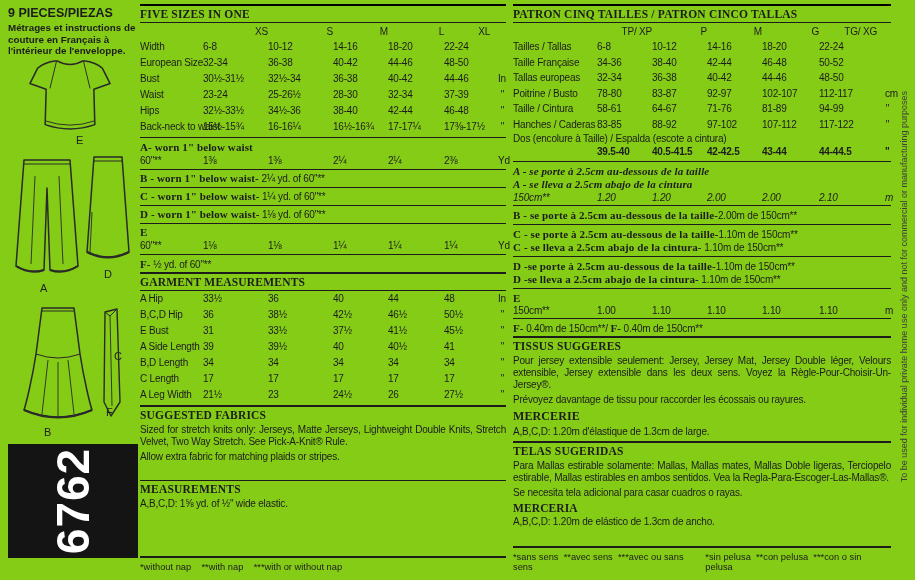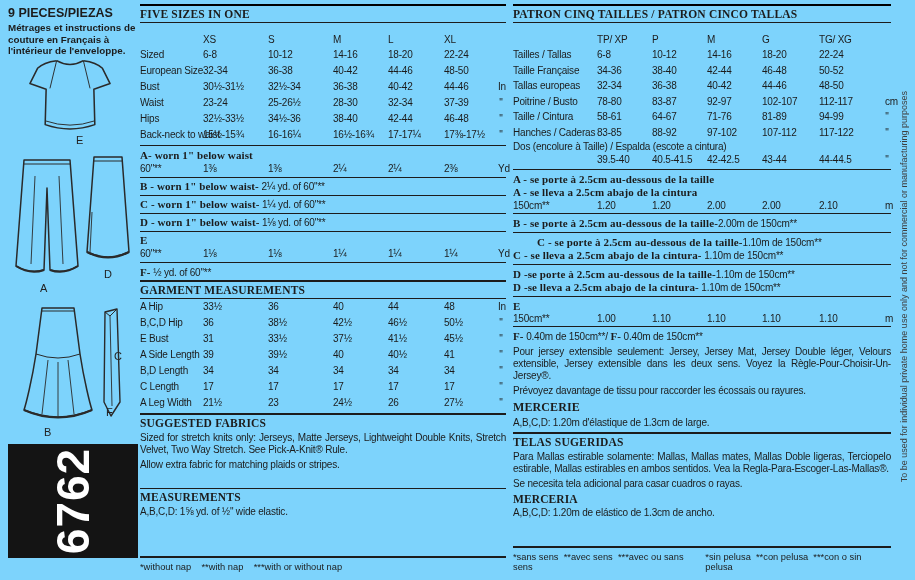--- a/index.html
+++ b/index.html
@@ -1,16 +1,16 @@
 <!DOCTYPE html>
 <html><head>
 <meta charset="utf-8">
 <style>
   html,body{margin:0;padding:0;background:#e8e8e8;}
-  .page{position:relative;width:915px;height:580px;background:#7dd3fc;overflow:hidden;
+  .page{position:relative;width:915px;height:580px;background:#84cc16;overflow:hidden;
         font-family:"Liberation Sans",sans-serif;font-size:10px;color:#1c1c1c;letter-spacing:-0.2px;}
   
   .col-left{position:absolute;left:8px;top:6px;width:128px;height:568px;}
   .col-mid{position:absolute;left:140px;top:4px;width:366px;height:572px;}
   .col-right{position:absolute;left:513px;top:4px;width:378px;height:572px;}
   .sidewrap{position:absolute;right:1px;top:0;width:20px;height:574px;display:flex;align-items:center;justify-content:center;}
   .sidenote{writing-mode:vertical-rl;transform:rotate(180deg);font-size:9px;color:#3d3d3d;white-space:nowrap;letter-spacing:0;}
   
   .pieces{font-size:12.5px;font-weight:bold;letter-spacing:0;}
   .lnote{font-size:9.8px;font-weight:bold;line-height:11.5px;margin-top:2px;letter-spacing:0;}
@@ -22,22 +22,22 @@
   .numbox span{color:#fff;font-weight:bold;font-size:46px;transform:rotate(-90deg);letter-spacing:1px;}
   
   .sec-title{font-family:"Liberation Serif",serif;font-weight:bold;font-size:11.5px;letter-spacing:0.2px;
              border-top:1px solid #1c1c1c;padding:2px 0 1px 0;}
   .sec-title.heavy{border-top:2.5px solid #000;}
   .sec-title.underlined{border-bottom:1.2px solid #1c1c1c;padding-bottom:2px;}
   .serif-b{font-family:"Liberation Serif",serif;font-weight:bold;font-size:11px;letter-spacing:0.1px;}
   .mrow{display:grid;grid-template-columns:63px 65px 65px 55px 56px 46px 14px;line-height:16px;}
   .frow{display:grid;grid-template-columns:84px 55px 55px 55px 57px 58px 12px;line-height:15.5px;}
   .mrow span,.frow span{white-space:nowrap;}
-  .thead{line-height:14px;margin-top:10px;}
-  .unit{text-align:center;margin-left:8px;}
+  .thead{line-height:14px;margin-top:2px;text-align:right;}
+  .unit{text-align:right;margin-left:8px;}
   .inline-sec{border-top:1px solid #1c1c1c;padding:2.5px 0;}
   .inline-sec .rest{font-size:10px;}
   .para{line-height:12px;text-align:justify;margin:2px 0 3px 0;}
   .plain{line-height:12px;margin:2px 0 3px 0;}
   .footnote{position:absolute;bottom:4px;left:0;right:0;border-top:2px solid #1c1c1c;
             padding-top:4px;font-size:9.3px;white-space:pre-wrap;letter-spacing:0;}
   .footnote.split{display:flex;justify-content:space-between;}
   .gap2{height:2px;}.gap14{height:14px;}
 </style>
 </head>
@@ -129,21 +129,21 @@
       <span>S</span>
       <span>M</span>
       <span>L</span>
       <span>XL</span>
       <span></span>
     </div>
 
     <div>
 
         <div class="mrow">
-          <span>Sized</span>
+          <span>Width</span>
           <span>6-8</span>
           <span>10-12</span>
           <span>14-16</span>
           <span>18-20</span>
           <span>22-24</span>
           <span class="unit"></span>
         </div>
 
         <div class="mrow">
           <span>European Size</span>
@@ -393,51 +393,51 @@
           <span>83-85</span>
           <span>88-92</span>
           <span>97-102</span>
           <span>107-112</span>
           <span>117-122</span>
           <span class="unit">"</span>
         </div>
       </div>
 
     <div style="line-height:13px;">Dos (encolure à Taille) / Espalda (escote a cintura)</div>
-    <div class="frow" style="line-height:14px;">
+    <div class="frow" style="line-height:14px;font-weight:bold;">
       <span></span>
       <span>39.5-40</span>
       <span>40.5-41.5</span>
       <span>42-42.5</span>
       <span>43-44</span>
       <span>44-44.5</span>
       <span class="unit">"</span>
     </div>
     <div class="gap2"></div>
 
-    <div class="inline-sec" style="padding-bottom:0;">
+    <div class="inline-sec" style="padding-bottom:0;font-style:italic;">
       <div class="serif-b" style="line-height:13px;">A - se porte à 2.5cm au-dessous de la taille</div>
       <div class="serif-b" style="line-height:13px;">A - se lleva a 2.5cm abajo de la cintura</div>
       <div class="frow" style="line-height:14.5px;">
         <span>150cm**</span>
         <span>1.20</span>
         <span>1.20</span>
         <span>2.00</span>
         <span>2.00</span>
         <span>2.10</span>
         <span class="unit">m</span>
       </div>
     </div>
 
     <div class="inline-sec">
       <div style="line-height:13px;"><span class="serif-b">B - se porte à 2.5cm au-dessous de la taille-</span><span>2.00m de 150cm**</span></div>
     </div>
 
     <div class="inline-sec">
-      <div style="line-height:13px;margin-left:24px;"><span class="serif-b">C - se porte à 2.5cm au-dessous de la taille-</span><span>1.10m de 150cm**</span></div>
+      <div style="line-height:13px;"><span class="serif-b">C - se porte à 2.5cm au-dessous de la taille-</span><span>1.10m de 150cm**</span></div>
       <div style="line-height:13px;"><span class="serif-b">C - se lleva a 2.5cm abajo de la cintura-</span><span> 1.10m de 150cm**</span></div>
     </div>
 
     <div class="inline-sec">
       <div style="line-height:13px;"><span class="serif-b">D -se porte à 2.5cm au-dessous de la taille-</span><span>1.10m de 150cm**</span></div>
       <div style="line-height:13px;"><span class="serif-b">D -se lleva a 2.5cm abajo de la cintura-</span><span> 1.10m de 150cm**</span></div>
     </div>
 
     <div class="inline-sec" style="padding-bottom:0;">
       <div class="serif-b">E</div>
@@ -449,20 +449,21 @@
         <span>1.10</span>
         <span>1.10</span>
         <span class="unit">m</span>
       </div>
     </div>
 
     <div class="inline-sec">
       <span class="serif-b">F-</span><span> 0.40m de 150cm**/ </span><span class="serif-b">F-</span><span> 0.40m de 150cm**</span>
     </div>
 
+    <div class="sec-title" style="border-top-width:2px;">TISSUS SUGGERES</div>
     <div class="para">Pour jersey extensible seulement: Jersey, Jersey Mat, Jersey Double léger, Velours extensible, Jersey extensible dans les deux sens. Voyez la Règle-Pour-Choisir-Un-Jersey®.</div>
     <div class="plain">Prévoyez davantage de tissu pour raccorder les écossais ou rayures.</div>
     <div class="serif-b" style="font-size:12px;">MERCERIE</div>
     <div class="plain">A,B,C,D: 1.20m d'élastique de 1.3cm de large.</div>
 
     <div class="sec-title" style="border-top-width:2px;">TELAS SUGERIDAS</div>
     <div class="para">Para Mallas estirable solamente: Mallas, Mallas mates, Mallas Doble ligeras, Terciopelo estirable, Mallas estirables en ambos sentidos. Vea la Regla-Para-Escoger-Las-Mallas®.</div>
     <div class="plain">Se necesita tela adicional para casar cuadros o rayas.</div>
     <div class="serif-b" style="font-size:11.5px;">MERCERIA</div>
     <div class="plain">A,B,C,D: 1.20m de elástico de 1.3cm de ancho.</div>

